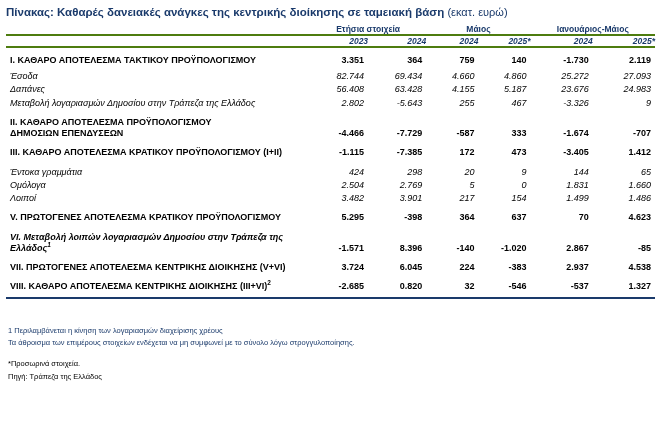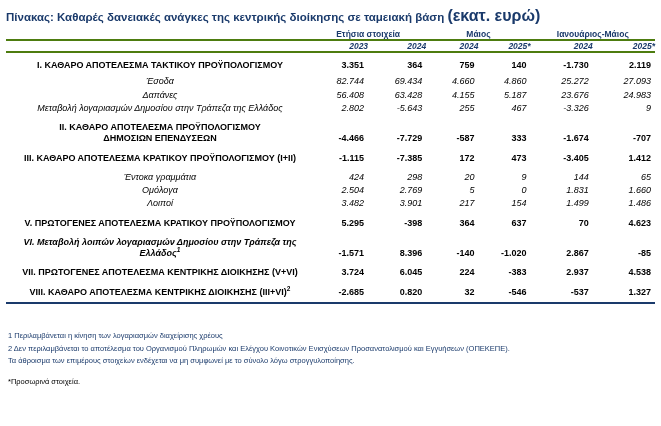--- a/index.html
+++ b/index.html
@@ -22,22 +22,22 @@
     box-sizing: border-box;
   }
   .title {
     font-size: 11.5px;
     font-weight: bold;
     color: #1a3a6b;
     padding: 6px 6px 4px 6px;
     line-height: 1.2;
   }
   .title .unit {
-    font-weight: bold;
-    font-size: 16px;
+    font-weight: normal;
+    font-size: 11px;
     text-align: center;
   }
   table.main {
     width: 649px;
     margin-left: 6px;
     border-collapse: collapse;
     table-layout: fixed;
     font-size: 9px;
   }
   table.main td, table.main th {
@@ -69,21 +69,20 @@
   .hr-bottom {
     border-bottom: 2px solid #1a3a6b;
   }
   tr.row td {
     padding: 1px 0 1px 0;
     line-height: 1.25;
   }
   td.lbl {
     padding-left: 4px !important;
     padding-right: 4px;
-    text-align: center;
   }
   td.num {
     text-align: right;
     padding-right: 4px !important;
     white-space: nowrap;
   }
   .bold {
     font-weight: bold;
   }
   .ital {
@@ -336,21 +335,21 @@
     </tr>
 
     <tr class="spacer-sm">
           <td colspan="7" class="hr-bottom"></td>
         </tr>
   </tbody>
     </table>
 
   <div class="footnotes">
     <div>1 Περιλαμβάνεται η κίνηση των λογαριασμών διαχείρισης χρέους</div>
-    <div>2 Δεν περιλαμβάνεται το αποτέλεσμα του Οργανισμού Πληρωμών και Ελέγχου Κοινοτικών Ενισχύσεων Προσανατολισμού και Εγγυήσεων (ΟΠΕΚΕΠΕ).</div>
     <div>Τα άθροισμα των επιμέρους στοιχείων ενδέχεται να μη συμφωνεί με το σύνολο λόγω στρογγυλοποίησης.</div>
   </div>
 
   <div class="foot-block">
     <div>*Προσωρινά στοιχεία.</div>
+    <div>Πηγή: Τράπεζα της Ελλάδος</div>
   </div>
 
 </div>
 
 </body></html>

